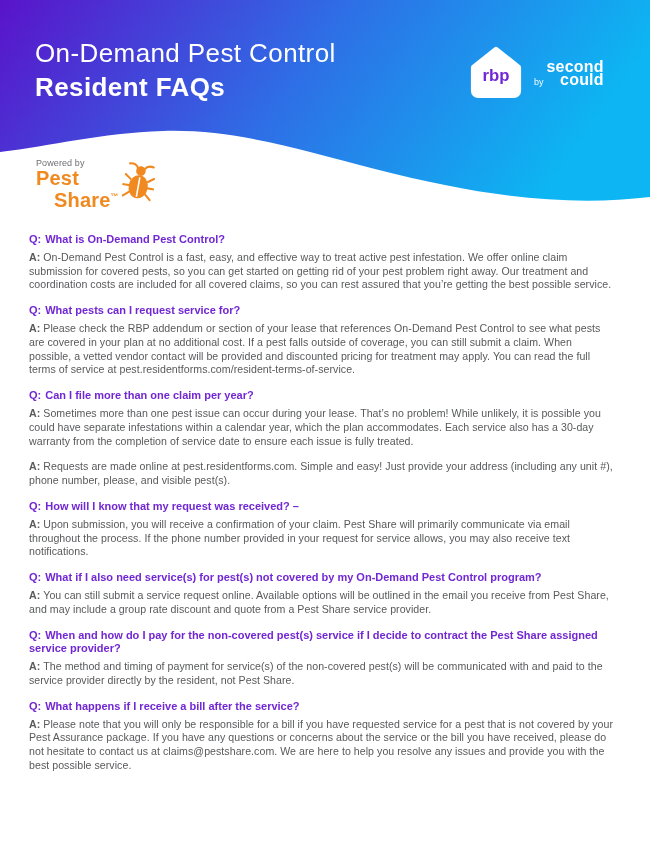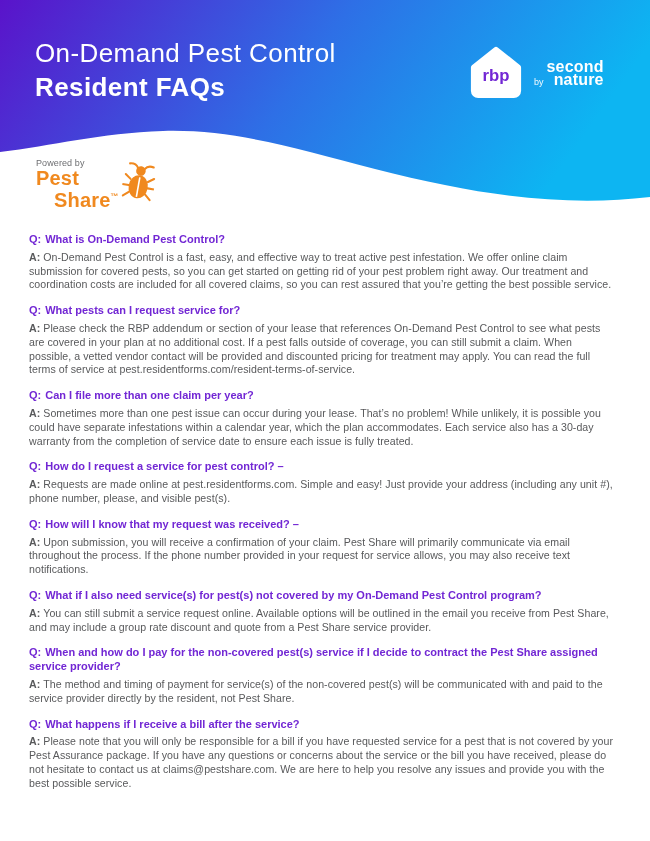--- a/index.html
+++ b/index.html
@@ -69,21 +69,21 @@
   <div class="brand">
     <svg class="rbp-badge" viewBox="0 0 52 52">
       <rect x="11" y="11" width="30" height="30" rx="7" transform="rotate(45 26 26)" fill="#35c2d8"></rect>
       <path d="M26,5 L46,21 V42 a4,4 0 0 1 -4,4 H10 a4,4 0 0 1 -4,-4 V21 Z" fill="#ffffff" stroke="#ffffff" stroke-width="5" stroke-linejoin="round"></path>
       <text x="26" y="33" text-anchor="middle" font-family="Liberation Sans, sans-serif" font-size="15" font-weight="bold" fill="#7227d4">rbp</text>
     </svg>
     <div class="sn">
       <span class="sn-by">by</span>
       <div class="sn-name">
         <div>second</div>
-        <div>nature</div>
+        <div>could</div>
       </div>
     </div>
   </div>
 </div>
 
 <div class="powered">
   <div class="ps-text">
     <div class="ps-powered">Powered by</div>
     <div class="ps-pest">Pest</div>
     <div class="ps-share"><span>Share</span><span class="ps-tm">™</span></div>
@@ -109,21 +109,20 @@
 
   <h3 class="faq-q"><span class="q-prefix">Q:</span><span>What is On-Demand Pest Control?</span></h3>
   <p class="faq-a"><span class="a-prefix">A:</span><span>On-Demand Pest Control is a fast, easy, and effective way to treat active pest infestation. We offer online claim submission for covered pests, so you can get started on getting rid of your pest problem right away. Our treatment and coordination costs are included for all covered claims, so you can rest assured that you’re getting the best possible service.</span></p>
 
   <h3 class="faq-q"><span class="q-prefix">Q:</span><span>What pests can I request service for?</span></h3>
   <p class="faq-a"><span class="a-prefix">A:</span><span>Please check the RBP addendum or section of your lease that references On-Demand Pest Control to see what pests are covered in your plan at no additional cost. If a pest falls outside of coverage, you can still submit a claim. When possible, a vetted vendor contact will be provided and discounted pricing for treatment may apply. You can read the full terms of service at pest.residentforms.com/resident-terms-of-service.</span></p>
 
   <h3 class="faq-q"><span class="q-prefix">Q:</span><span>Can I file more than one claim per year?</span></h3>
   <p class="faq-a"><span class="a-prefix">A:</span><span>Sometimes more than one pest issue can occur during your lease. That’s no problem! While unlikely, it is possible you could have separate infestations within a calendar year, which the plan accommodates. Each service also has a 30-day warranty from the completion of service date to ensure each issue is fully treated.</span></p>
 
-  <h3 class="faq-q"><span class="q-prefix">Q:</span><span>How do I request a service for pest control? –</span></h3>
   <p class="faq-a"><span class="a-prefix">A:</span><span>Requests are made online at pest.residentforms.com. Simple and easy! Just provide your address (including any unit #), phone number, please, and visible pest(s).</span></p>
 
   <h3 class="faq-q"><span class="q-prefix">Q:</span><span>How will I know that my request was received? –</span></h3>
   <p class="faq-a"><span class="a-prefix">A:</span><span>Upon submission, you will receive a confirmation of your claim. Pest Share will primarily communicate via email throughout the process. If the phone number provided in your request for service allows, you may also receive text notifications.</span></p>
 
   <h3 class="faq-q"><span class="q-prefix">Q:</span><span>What if I also need service(s) for pest(s) not covered by my On-Demand Pest Control program?</span></h3>
   <p class="faq-a"><span class="a-prefix">A:</span><span>You can still submit a service request online. Available options will be outlined in the email you receive from Pest Share, and may include a group rate discount and quote from a Pest Share service provider.</span></p>
 
   <h3 class="faq-q"><span class="q-prefix">Q:</span><span>When and how do I pay for the non-covered pest(s) service if I decide to contract the Pest Share assigned service provider?</span></h3>
   <p class="faq-a"><span class="a-prefix">A:</span><span>The method and timing of payment for service(s) of the non-covered pest(s) will be communicated with and paid to the service provider directly by the resident, not Pest Share.</span></p>

